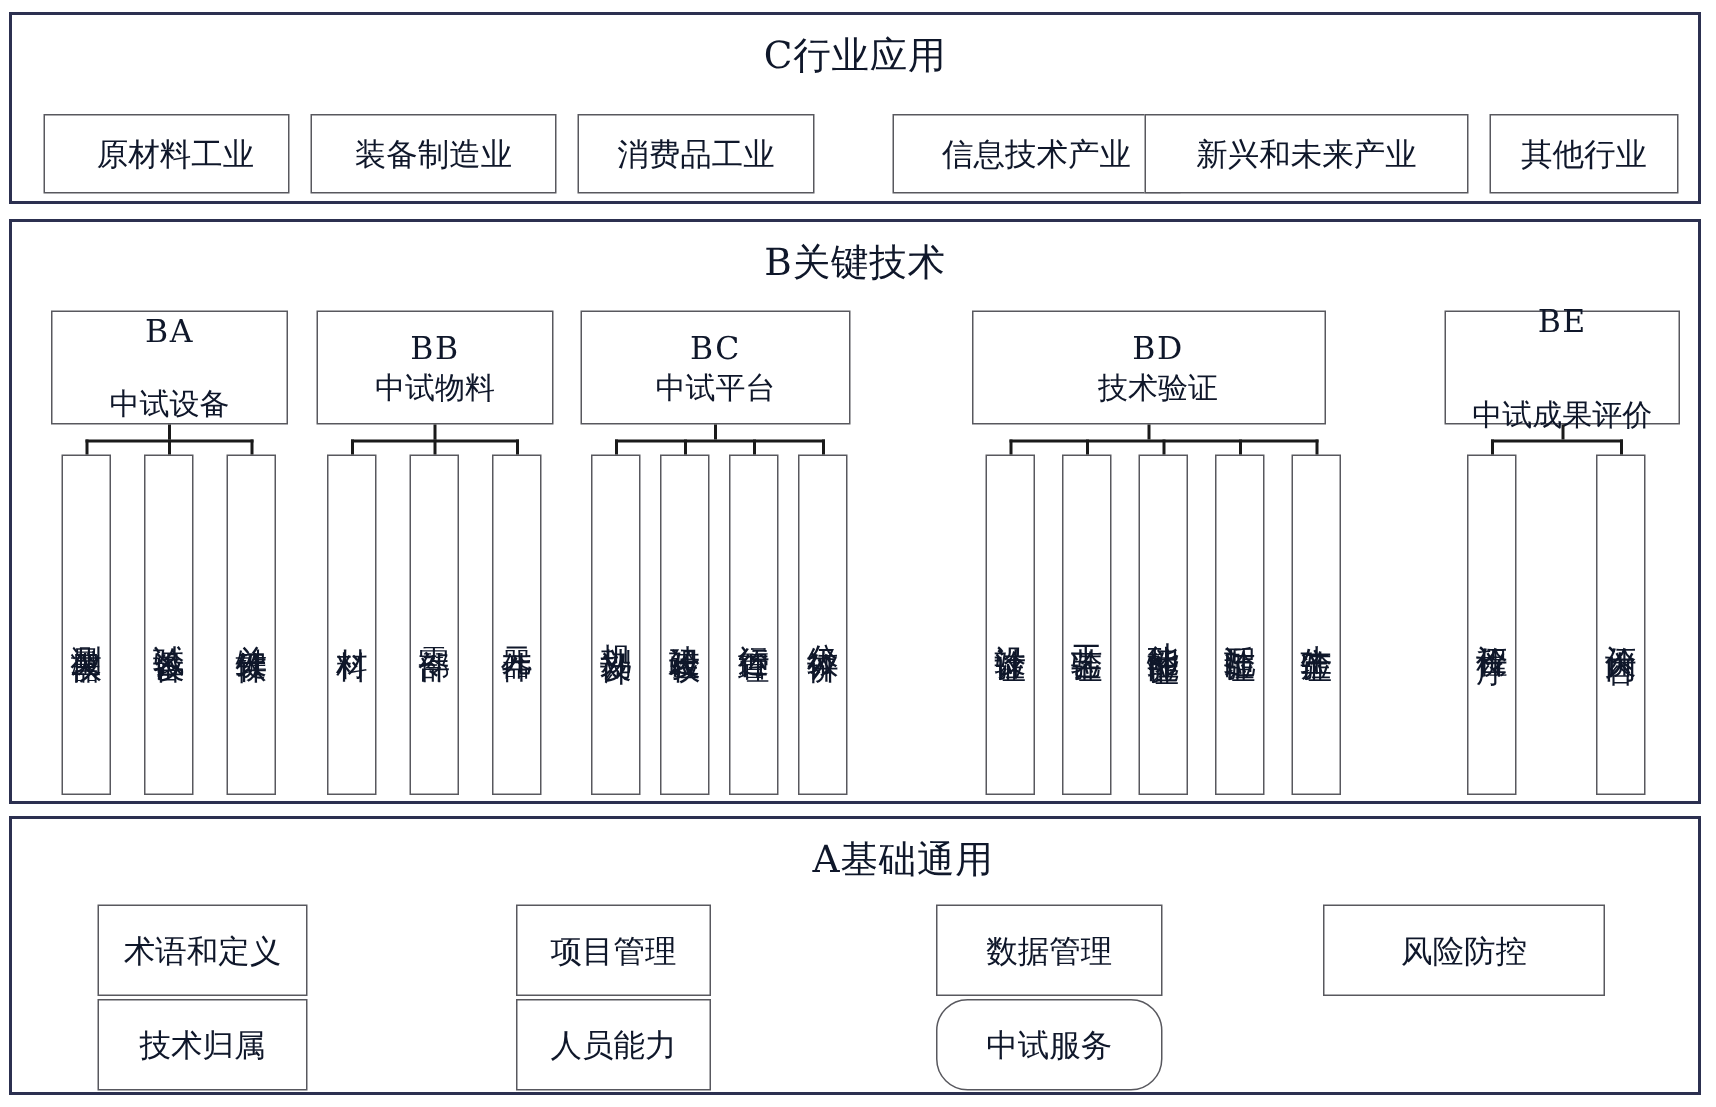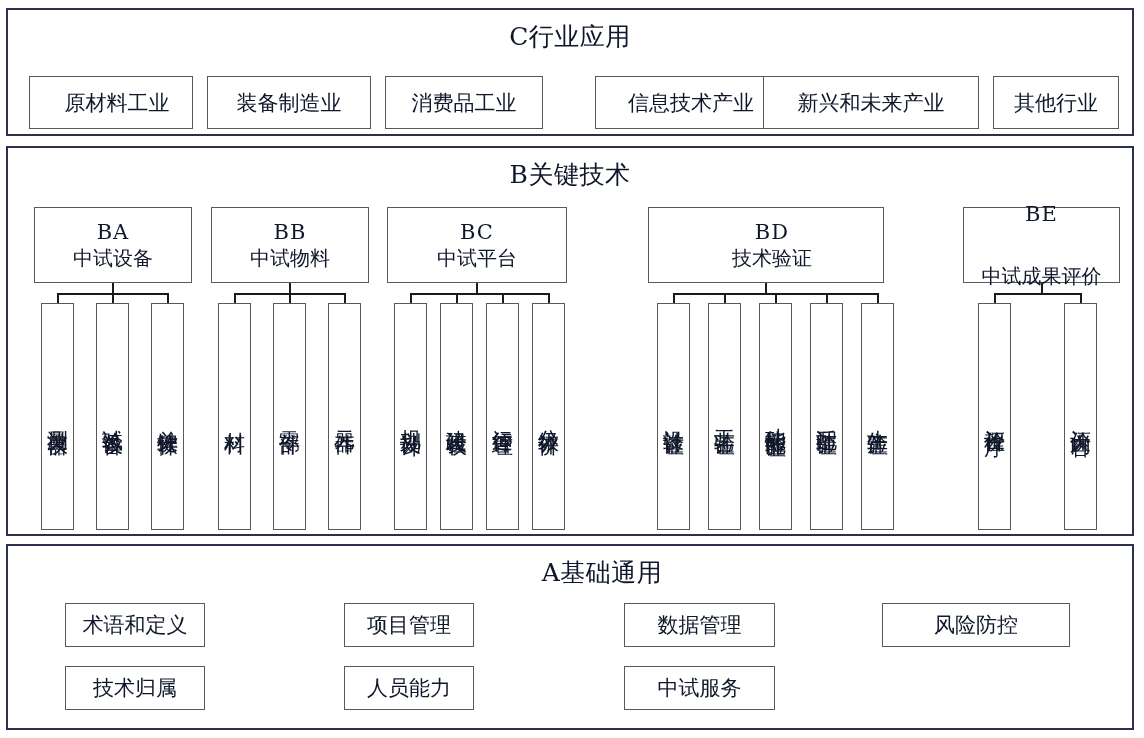--- a/index.html
+++ b/index.html
@@ -92,21 +92,21 @@
   
   .conn {
     position: absolute;
     background: #1a1a1a;
   }
   .conn-v { width: 2px; }
   .conn-h { height: 2px; }
 
   
   .a-box {
-    height: 44px;
+    height: 61px;
     font-size: 21px;
     white-space: nowrap;
   }
   .a-row1 { top: 57px; }
   .a-row2 { top: 120px; }
 </style>
 </head>
 <body>
 
 <div id="root">
@@ -131,21 +131,21 @@
         </div>
         <div class="box c-box" style="left: 985px; width: 126px; text-align: center;">
           <span>其他行业</span>
         </div>
       </div>
   </div>
 
   <div class="panel" id="panel-b">
     <div class="panel-title">B关键技术</div>
     <div id="b-groups">
-        <div class="box b-parent" style="left: 26px; width: 158px;">
+        <div class="box b-parent" style="left: 26px; width: 158px; justify-content: space-between;">
           <span class="code">BA</span>
           <span class="name">中试设备</span>
         </div>
         <div class="box b-child" style="left: 33px;">
           <span>测量仪器</span>
         </div>
         <div class="box b-child" style="left: 88px;">
           <span>试验设备</span>
         </div>
         <div class="box b-child" style="left: 143px;">
@@ -253,19 +253,19 @@
         </div>
         <div class="box a-box a-row1" style="left: 874px; width: 188px;">
           <span>风险防控</span>
         </div>
         <div class="box a-box a-row2" style="left: 57px; width: 140px;">
           <span>技术归属</span>
         </div>
         <div class="box a-box a-row2" style="left: 336px; width: 130px;">
           <span>人员能力</span>
         </div>
-        <div class="box a-box a-row2" style="left: 616px; width: 151px;">
+        <div class="box a-box a-row2" style="left: 616px; width: 151px; border-radius: 21px;">
           <span>中试服务</span>
         </div>
       </div>
   </div>
 
 </div>
 
 </body></html>

